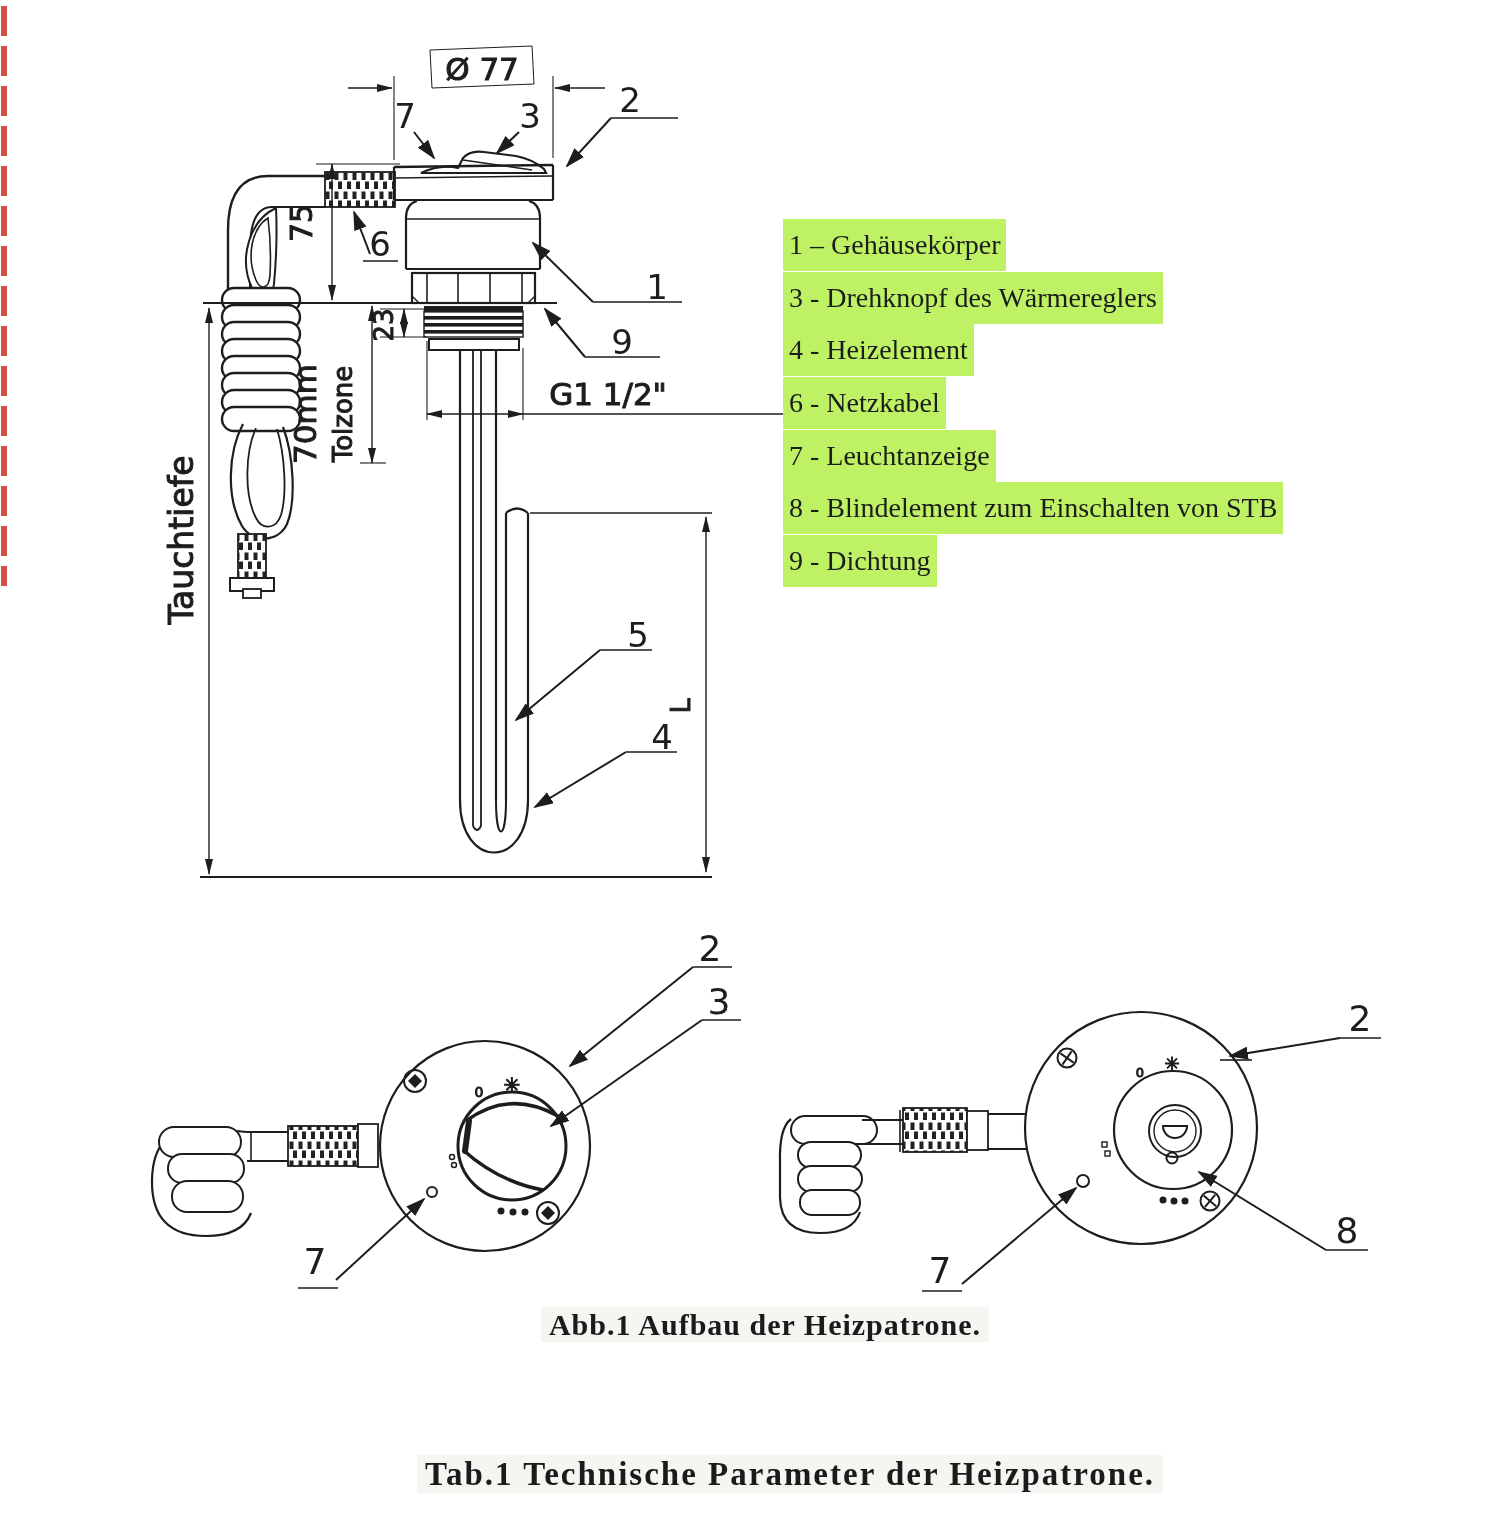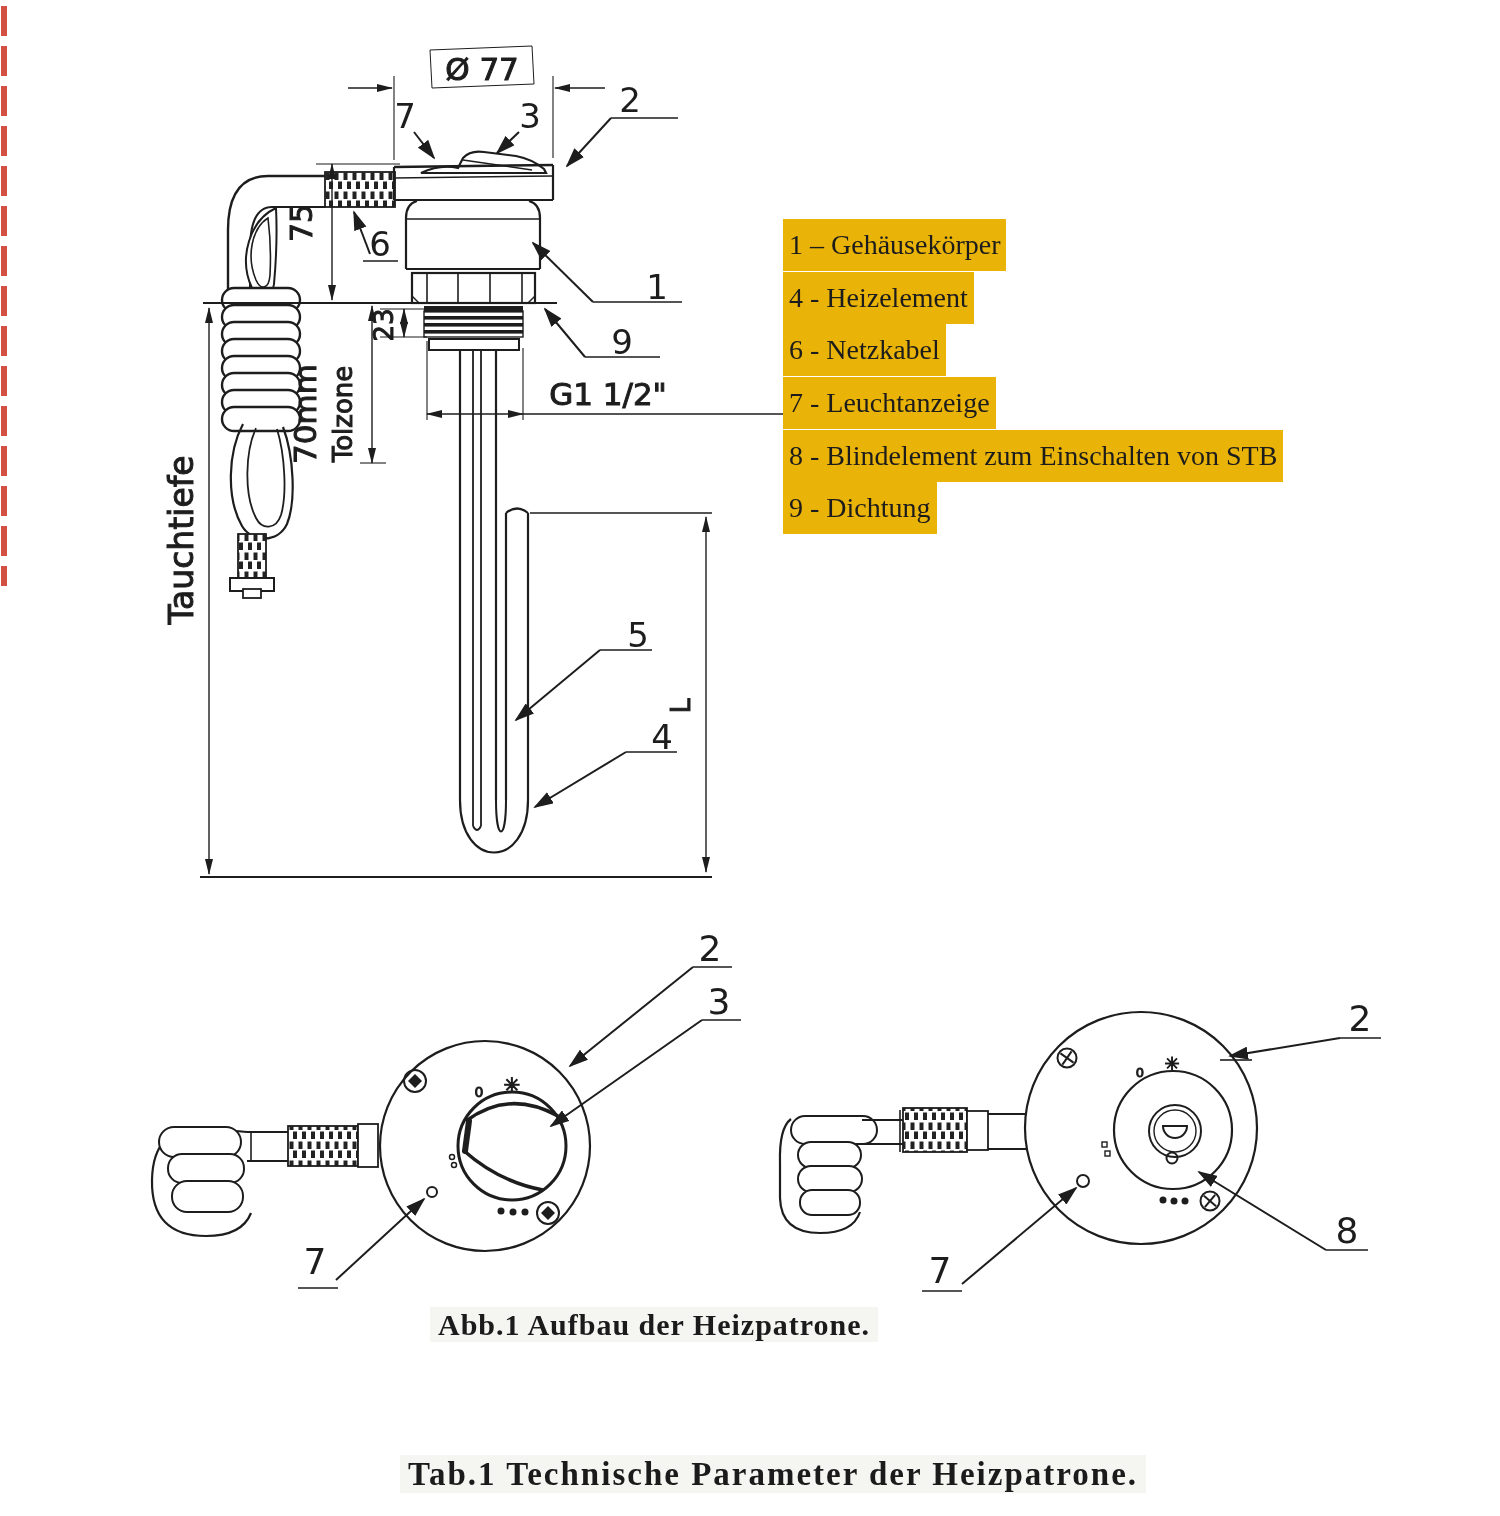--- a/index.html
+++ b/index.html
@@ -7,24 +7,24 @@
     width:1500px;height:1516px;position:relative;background:#ffffff;
     font-family:"Liberation Sans", sans-serif;color:#1d1d1d;overflow:hidden;
   }
   svg text{fill:#1d1d1d;}
   .drawfont{font-family:"DejaVu Sans", sans-serif;}
   .legend{
     position:absolute;left:783px;top:219px;width:600px;
     font-family:"Liberation Serif", serif;font-size:28px;color:#1c1c1c;
   }
   .legend-row{height:52.6px;display:flex;align-items:center;}
-  .legend-row span{background:#eab308;padding:10px 6px;white-space:nowrap;}
+  .legend-row span{background:#bef264;padding:10px 6px;white-space:nowrap;}
   .caption{
     position:absolute;font-family:"Liberation Serif", serif;font-weight:bold;
-    color:#1b1b1b;
+    color:#1b1b1b;text-align:center;
   }
   .caption span{background:#f5f5f2;padding:1px 8px;}
   #caption-figure{left:430px;top:1308px;width:670px;font-size:30px;letter-spacing:1px;}
   #caption-table{left:400px;top:1456px;width:780px;font-size:33px;letter-spacing:2px;}
 </style>
 </head>
 <body>
 
 
 
@@ -312,20 +312,23 @@
     </g>
   </g>
 </svg>
 
 
 <div class="legend">
   <div class="legend-row">
       <span>1 – Gehäusekörper</span>
     </div>
   <div class="legend-row">
+      <span>3 - Drehknopf des Wärmereglers</span>
+    </div>
+  <div class="legend-row">
       <span>4 - Heizelement</span>
     </div>
   <div class="legend-row">
       <span>6 - Netzkabel</span>
     </div>
   <div class="legend-row">
       <span>7 - Leuchtanzeige</span>
     </div>
   <div class="legend-row">
       <span>8 - Blindelement zum Einschalten von STB</span>

